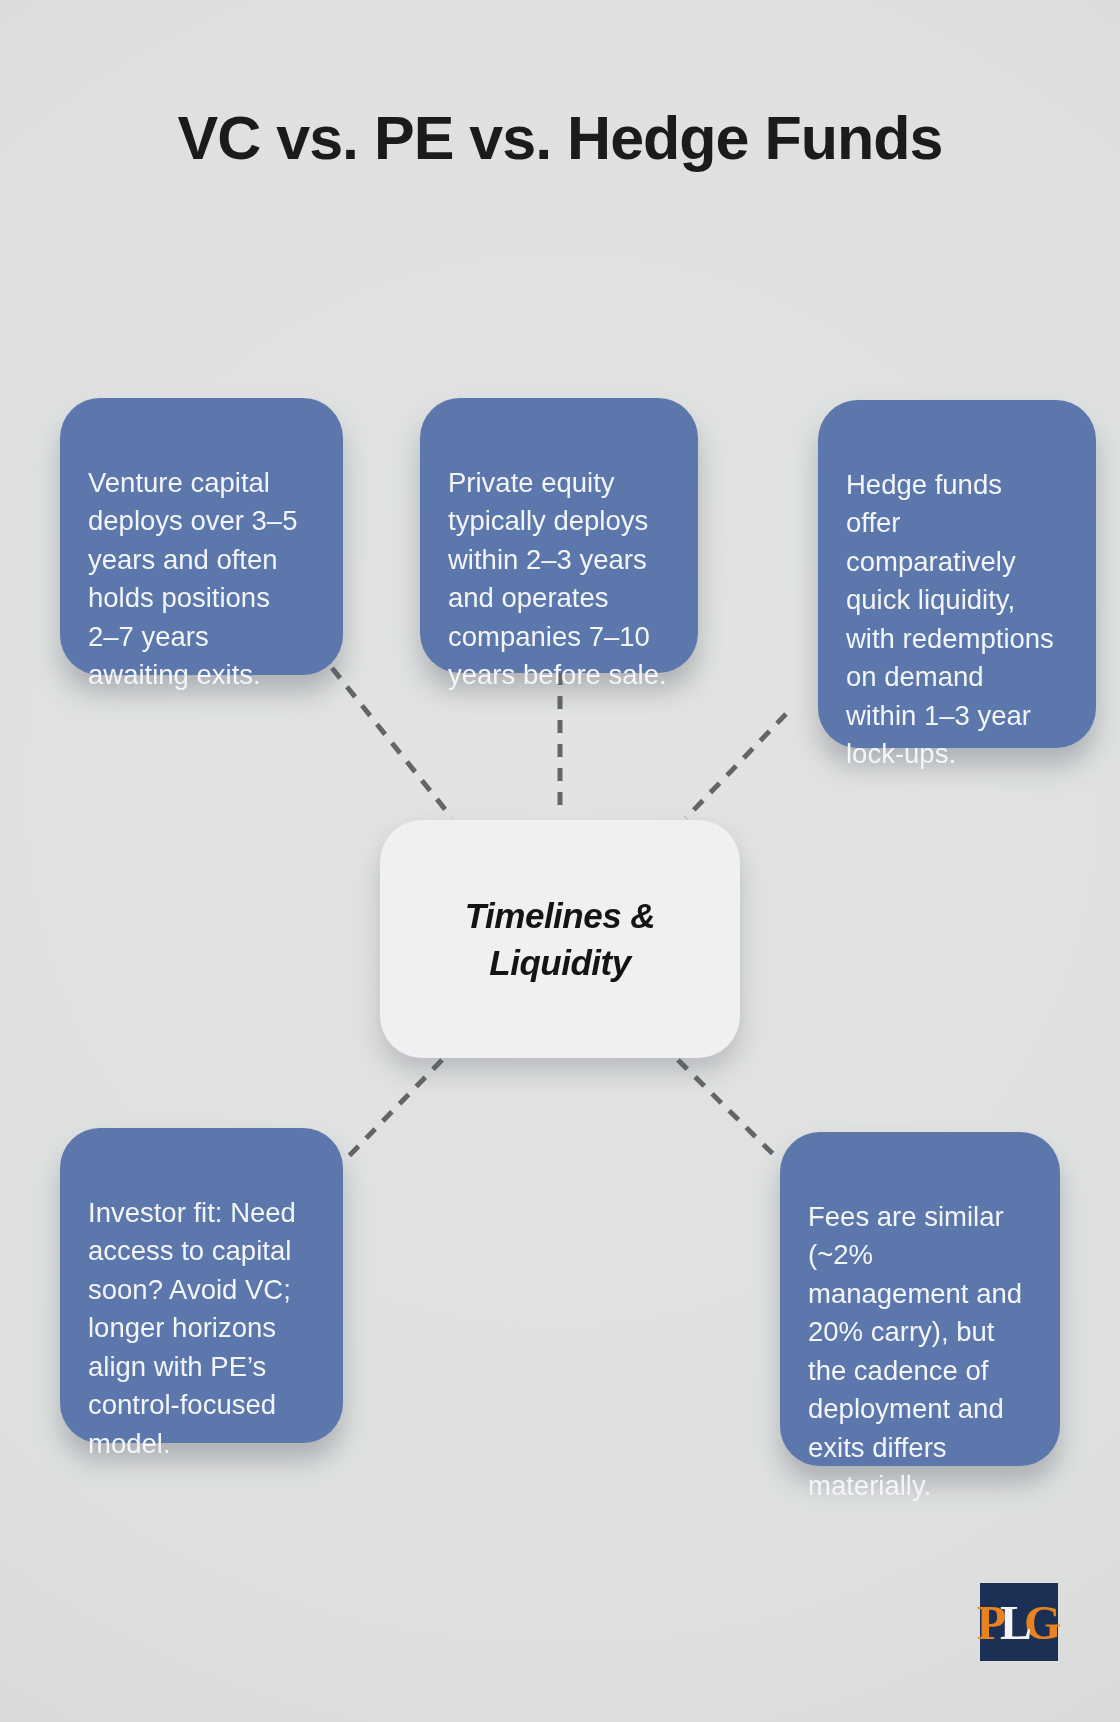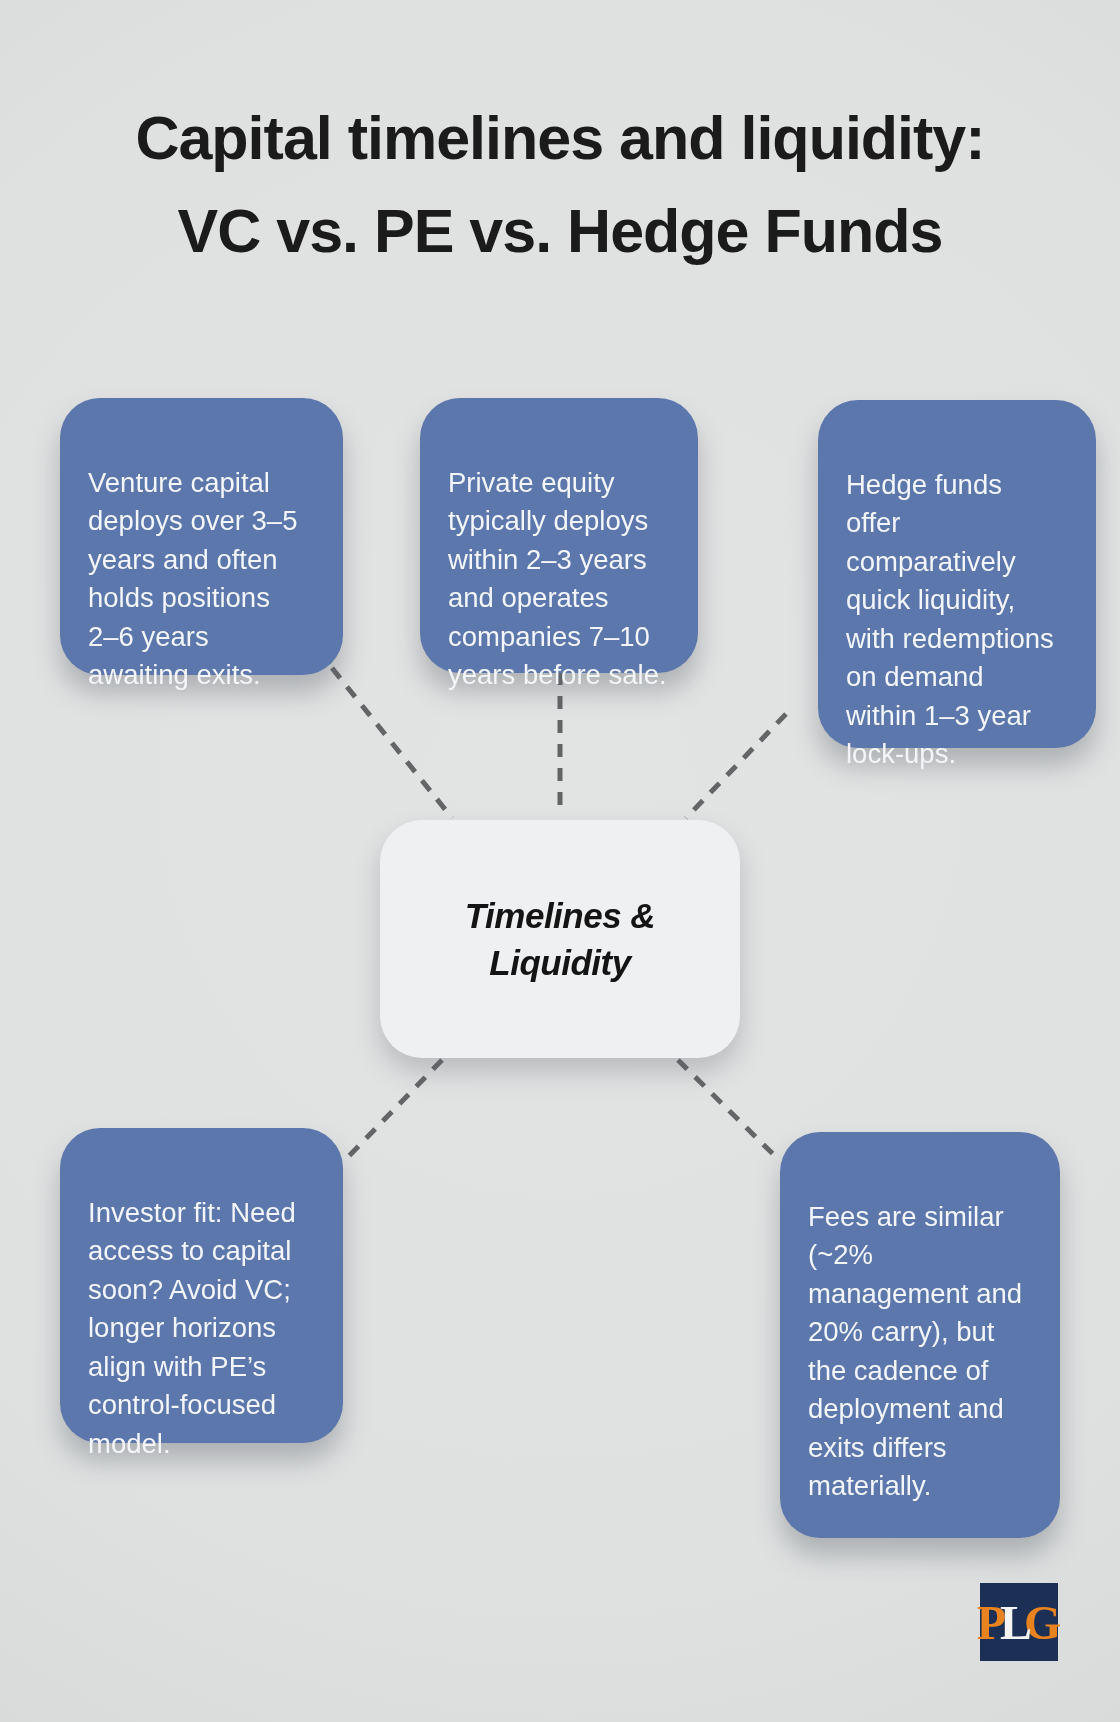--- a/index.html
+++ b/index.html
@@ -51,21 +51,21 @@
     font-size:27.5px;
     line-height:38.5px;
     padding:27px 24px 18px 28px;
     white-space:pre-line;
     box-shadow:0 18px 26px rgba(95,100,108,0.38);
   }
   .box-1{left:60px;  top:398px;  width:283px; height:277px;}
   .box-2{left:420px; top:398px;  width:278px; height:275px;}
   .box-3{left:780px; top:400px;  width:278px; height:348px;margin-left:38px;}
   .box-4{left:60px;  top:1128px; width:283px; height:315px;}
-  .box-5{left:780px; top:1132px; width:280px; height:406px;}
+  .box-5{left:780px; top:1132px; width:280px; height:334px;}
   .center-node{
     position:absolute;
     z-index:2;
     left:380px; top:820px;
     width:360px; height:238px;
     background:var(--center_fill);
     border-radius:42px;
     display:flex;
     align-items:center;
     justify-content:center;
@@ -95,38 +95,37 @@
     padding-right:6px;
   }
   .logo-p{color:var(--logo_orange);}
   .logo-l{color:var(--logo_white); position:relative; z-index:2;}
   .logo-g{color:var(--logo_orange); position:relative; z-index:1; margin-left:-2px;}
 </style>
 </head>
 <body>
 
 <div class="title">
-  <div>Capital timelines and liquidity:</div>
   <div>VC vs. PE vs. Hedge Funds</div>
 </div>
 
 <svg class="connectors" width="1120" height="1722" viewBox="0 0 1120 1722">
   <line x1="332" y1="668" x2="452" y2="818"></line>
   <line x1="560" y1="672" x2="560" y2="815"></line>
   <line x1="786" y1="714" x2="686" y2="818"></line>
   <line x1="442" y1="1060" x2="347" y2="1158"></line>
   <line x1="678" y1="1060" x2="777" y2="1158"></line>
 </svg>
 
 <div class="info-box box-1">
   <span>Venture capital
 deploys over 3–5
 years and often
 holds positions
-2–6 years
+2–7 years
 awaiting exits.</span>
 </div>
 
 <div class="info-box box-2">
   <span>Private equity
 typically deploys
 within 2–3 years
 and operates
 companies 7–10
 years before sale.</span>

